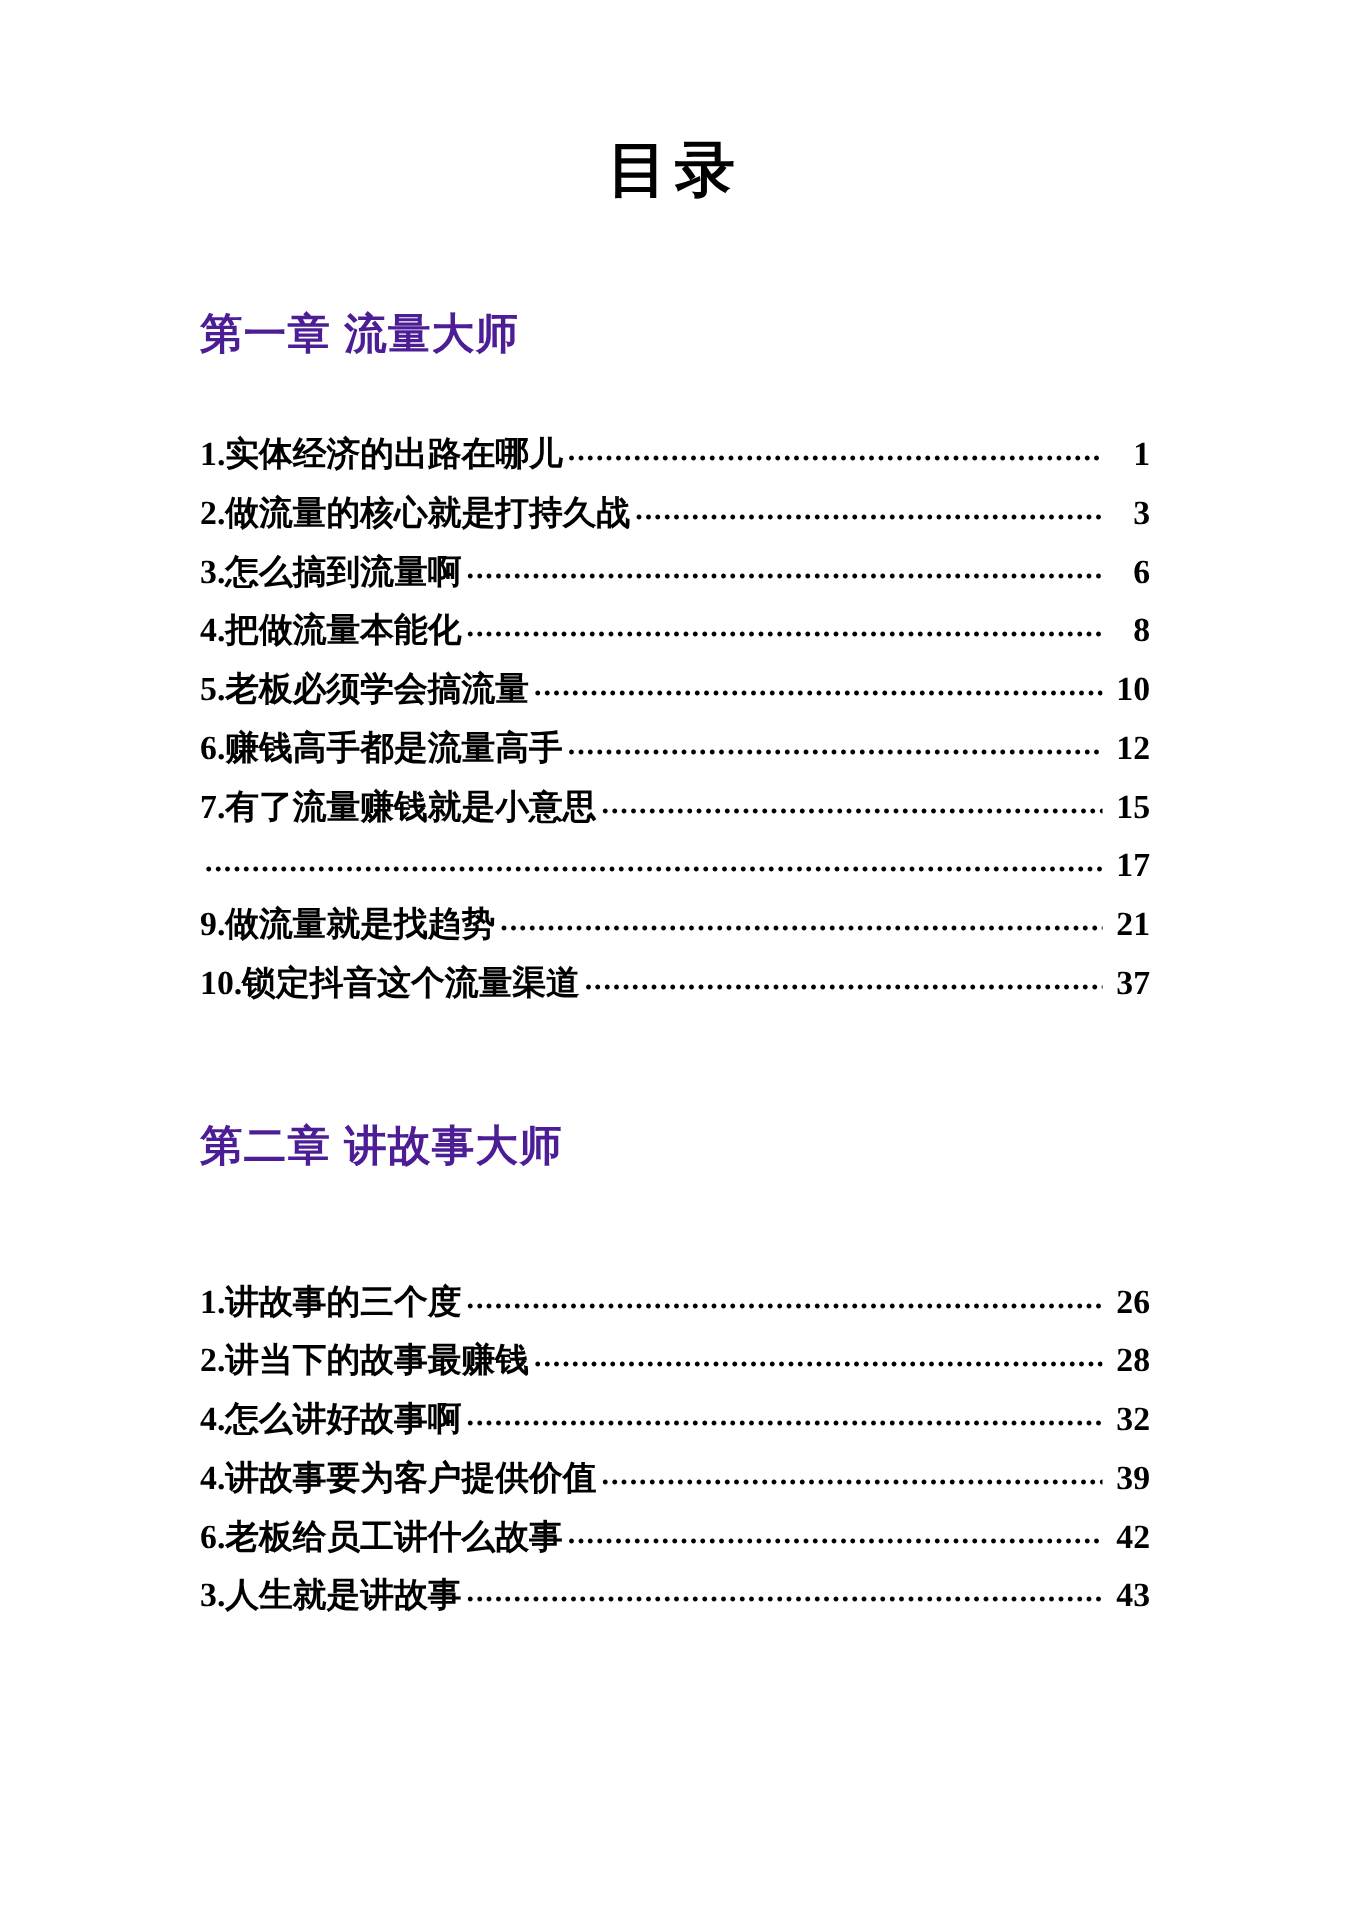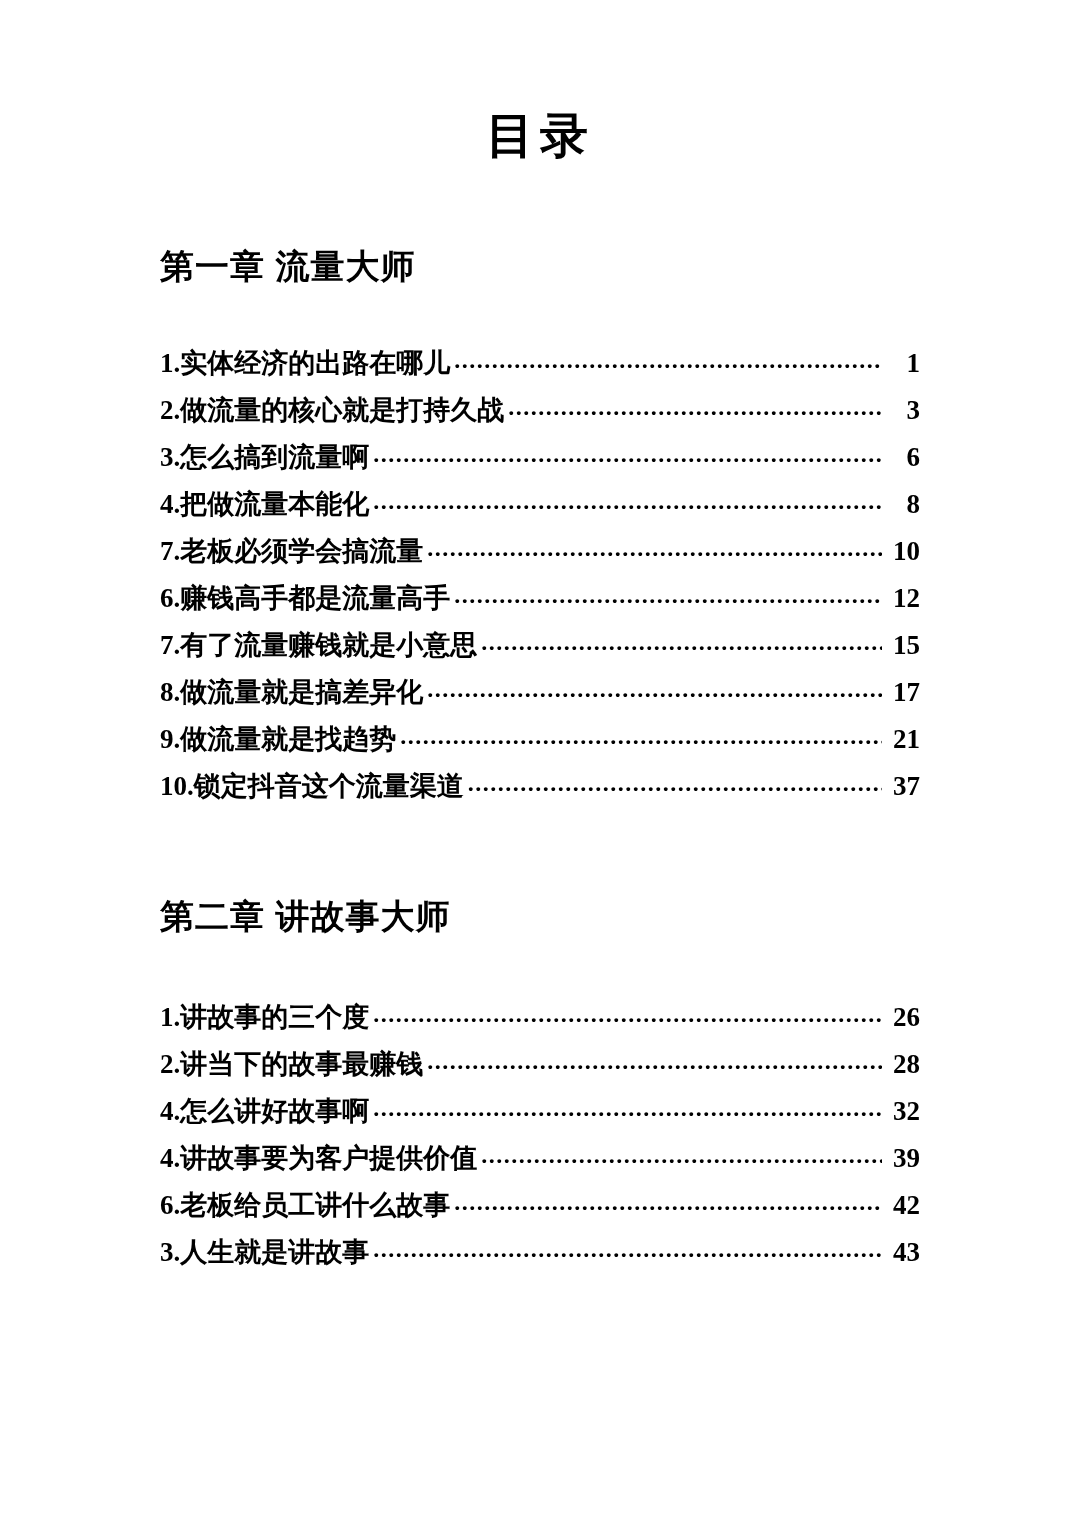--- a/index.html
+++ b/index.html
@@ -25,36 +25,36 @@
   .doc-title {
     text-align: center;
     font-size: 48px;
     font-weight: bold;
     letter-spacing: 6px;
     margin-top: 104px;
     margin-bottom: 0;
     font-family: "Liberation Sans", "DejaVu Sans", sans-serif;
   }
   .chapter-heading {
-    color: #000000;
+    color: #4c1d95;
     font-size: 34px;
     font-weight: bold;
     font-family: "Liberation Sans", "DejaVu Sans", sans-serif;
     letter-spacing: 1px;
     margin: 0;
   }
   .chapter-1-heading { margin-top: 76px; }
   .chapter-2-heading { margin-top: 84px; }
   .toc-list {
     list-style: none;
     margin: 0;
     padding: 0;
   }
   .toc-list.first { margin-top: 50px; }
-  .toc-list.second { margin-top: 54px; }
+  .toc-list.second { margin-top: 78px; }
   .toc-entry {
     display: flex;
     align-items: baseline;
     font-size: 27px;
     font-weight: bold;
     line-height: 1;
     padding: 10px 0;
     white-space: nowrap;
   }
   .toc-label {
@@ -103,36 +103,35 @@
       <span class="toc-label">3.怎么搞到流量啊</span>
       <span class="toc-dots"></span>
       <span class="toc-page">6</span>
     </li>
     <li class="toc-entry">
       <span class="toc-label">4.把做流量本能化</span>
       <span class="toc-dots"></span>
       <span class="toc-page">8</span>
     </li>
     <li class="toc-entry">
-      <span class="toc-label">7.老板必须学会搞流量</span>
+      <span class="toc-label">5.老板必须学会搞流量</span>
       <span class="toc-dots"></span>
       <span class="toc-page">10</span>
     </li>
     <li class="toc-entry">
       <span class="toc-label">6.赚钱高手都是流量高手</span>
       <span class="toc-dots"></span>
       <span class="toc-page">12</span>
     </li>
     <li class="toc-entry">
       <span class="toc-label">7.有了流量赚钱就是小意思</span>
       <span class="toc-dots"></span>
       <span class="toc-page">15</span>
     </li>
     <li class="toc-entry">
-      <span class="toc-label">8.做流量就是搞差异化</span>
       <span class="toc-dots"></span>
       <span class="toc-page">17</span>
     </li>
     <li class="toc-entry">
       <span class="toc-label">9.做流量就是找趋势</span>
       <span class="toc-dots"></span>
       <span class="toc-page">21</span>
     </li>
     <li class="toc-entry">
       <span class="toc-label">10.锁定抖音这个流量渠道</span>

